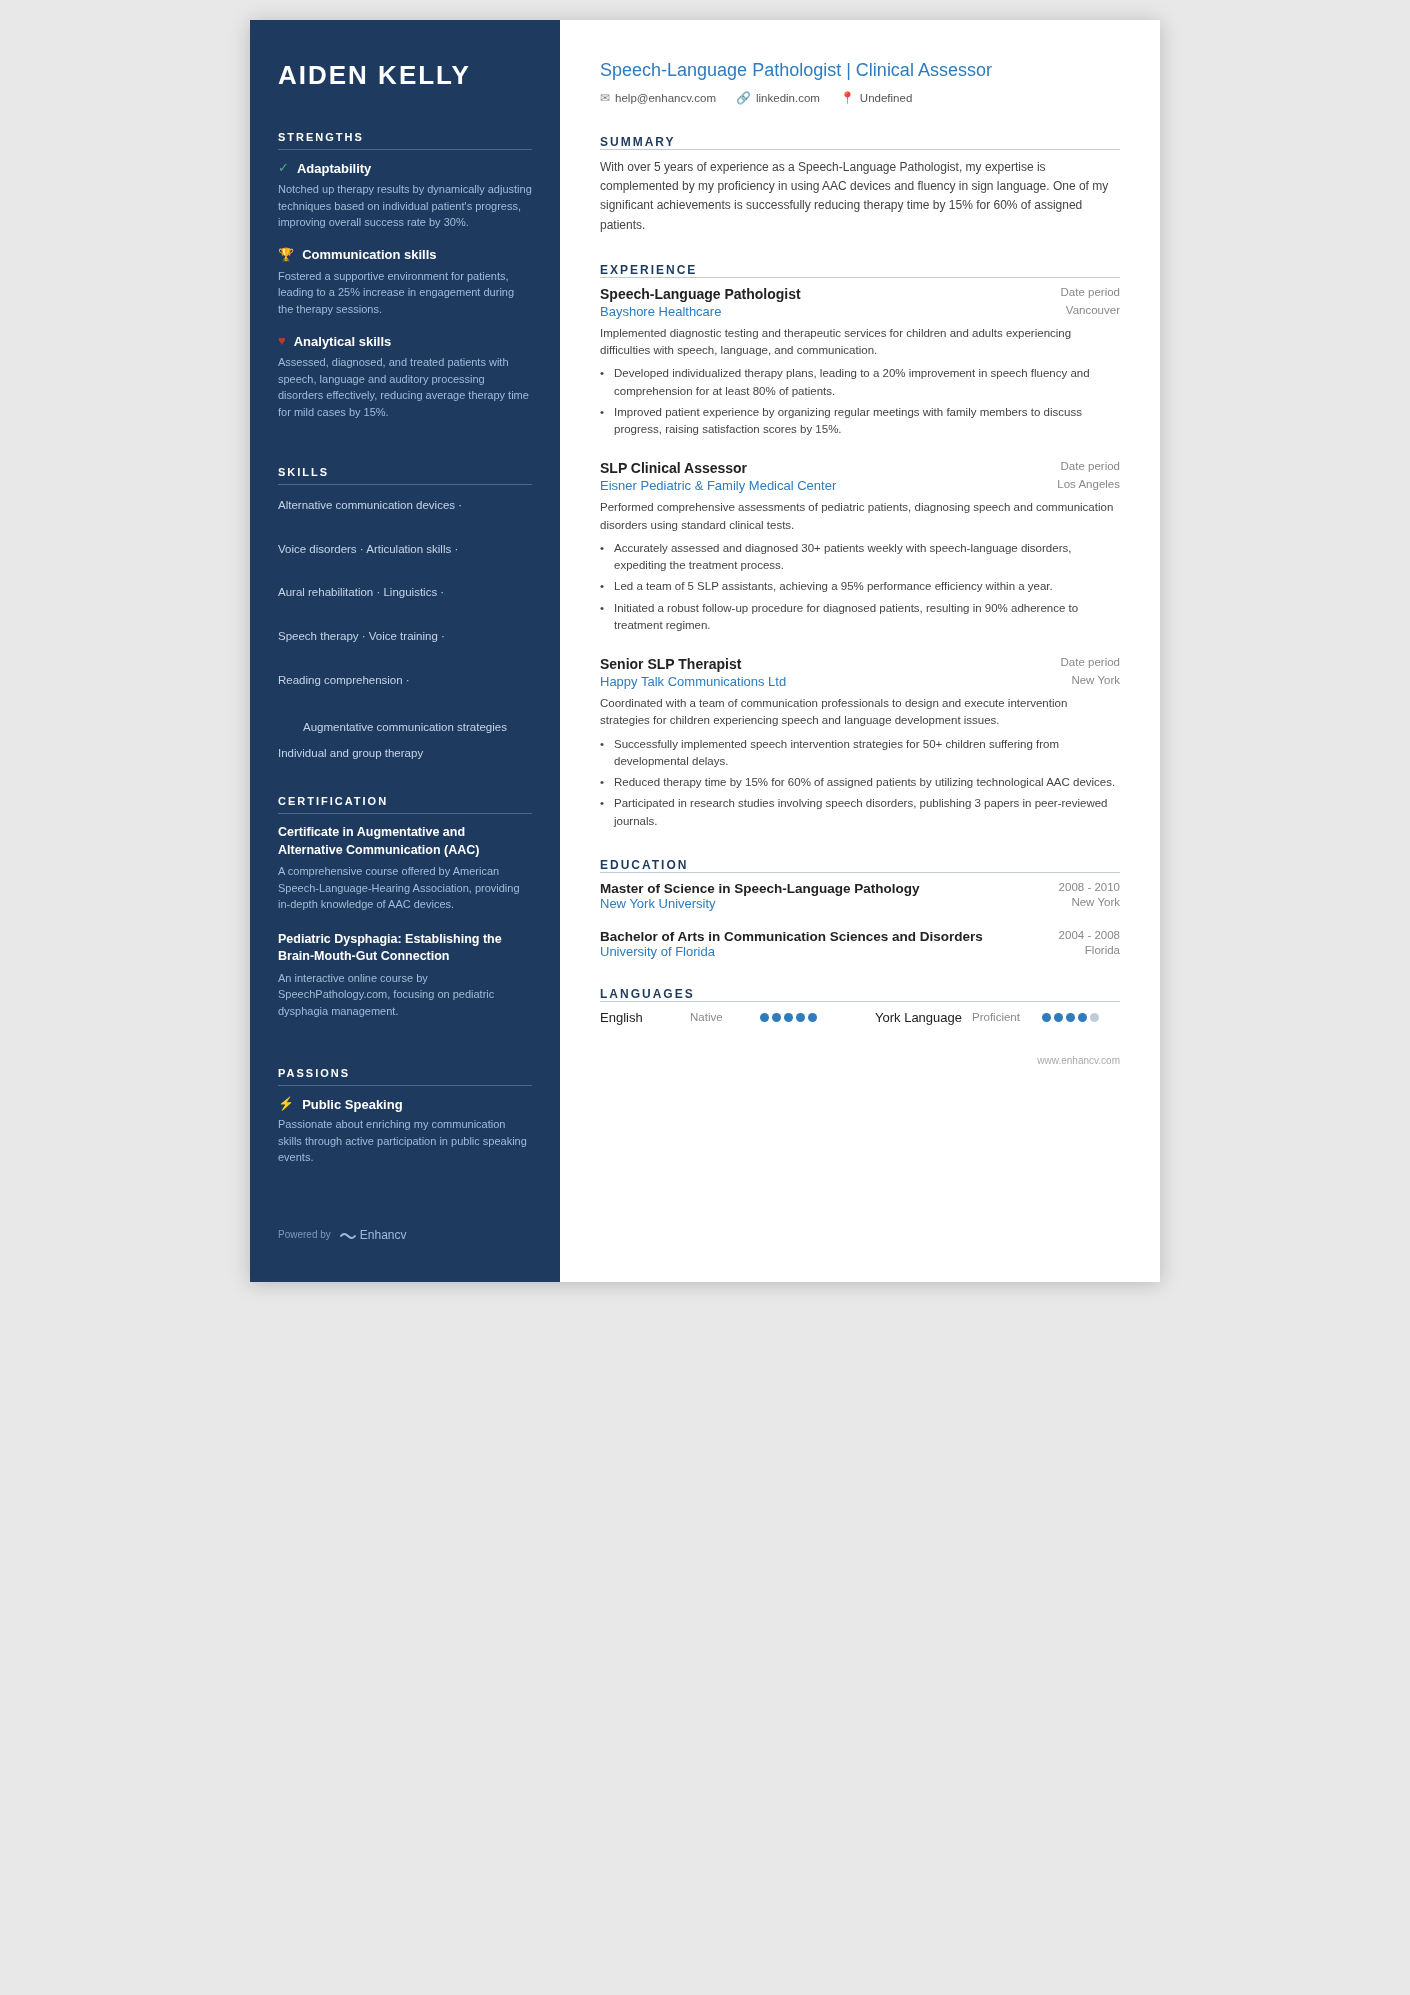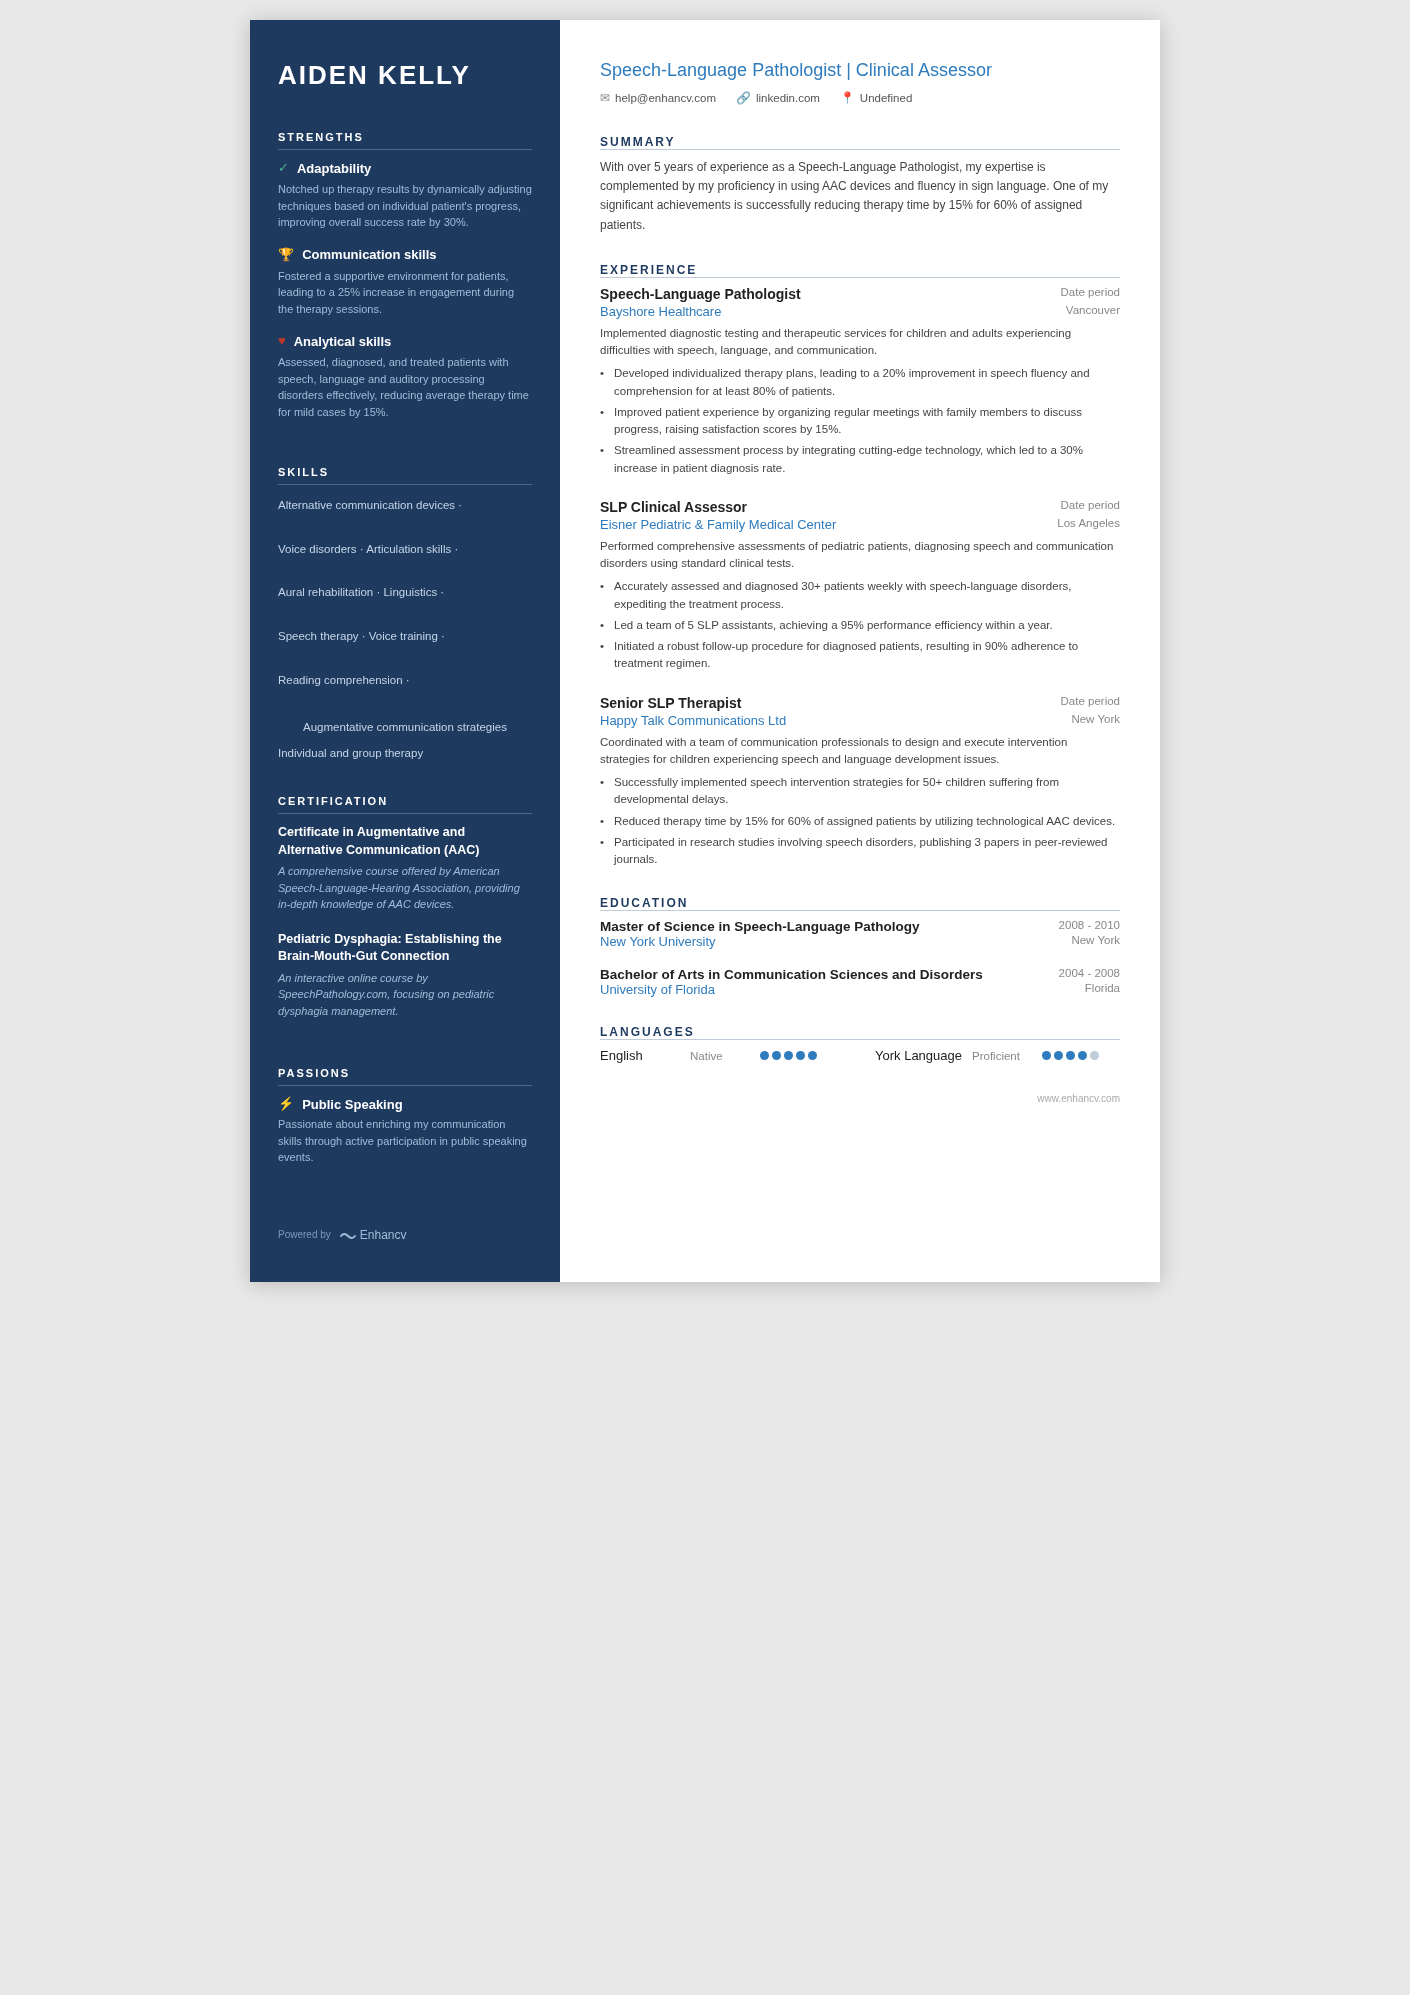--- a/index.html
+++ b/index.html
@@ -94,21 +94,20 @@
       color: #ffffff;
       font-family: Arial, sans-serif;
       margin-bottom: 4px;
       line-height: 1.4;
     }
     .cert-desc {
       font-size: 11px;
       color: #a0bcd8;
       line-height: 1.5;
       font-family: Arial, sans-serif;
-      font-style: italic;
     }
     .passion-item {
       margin-bottom: 12px;
     }
     .passion-header {
       display: flex;
       align-items: center;
       margin-bottom: 4px;
     }
     .passion-icon {
@@ -464,21 +463,20 @@
           <span class="exp-date">Date period</span>
         </div>
         <div class="exp-company-row">
           <span class="exp-company">Bayshore Healthcare</span>
           <span class="exp-location">Vancouver</span>
         </div>
         <div class="exp-desc">Implemented diagnostic testing and therapeutic services for children and adults experiencing difficulties with speech, language, and communication.</div>
         <ul class="exp-bullets">
           <li>Developed individualized therapy plans, leading to a 20% improvement in speech fluency and comprehension for at least 80% of patients.</li>
           <li>Improved patient experience by organizing regular meetings with family members to discuss progress, raising satisfaction scores by 15%.</li>
-          <li>Streamlined assessment process by integrating cutting-edge technology, which led to a 30% increase in patient diagnosis rate.</li>
         </ul>
       </div>
 
       <div class="exp-entry">
         <div class="exp-header">
           <span class="exp-job-title">SLP Clinical Assessor</span>
           <span class="exp-date">Date period</span>
         </div>
         <div class="exp-company-row">
           <span class="exp-company">Eisner Pediatric &amp; Family Medical Center</span>

